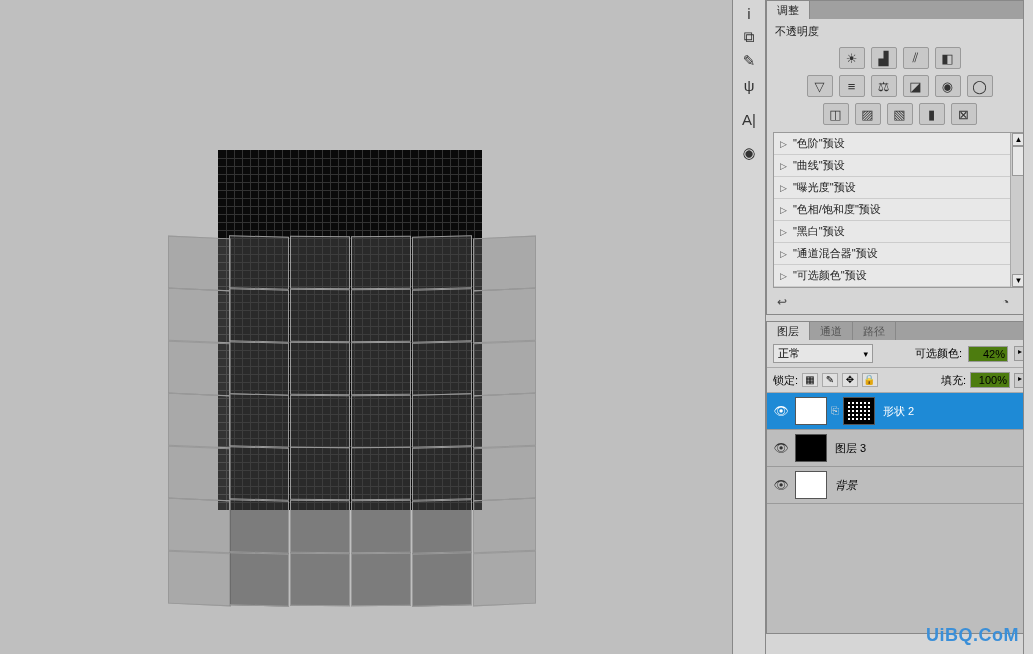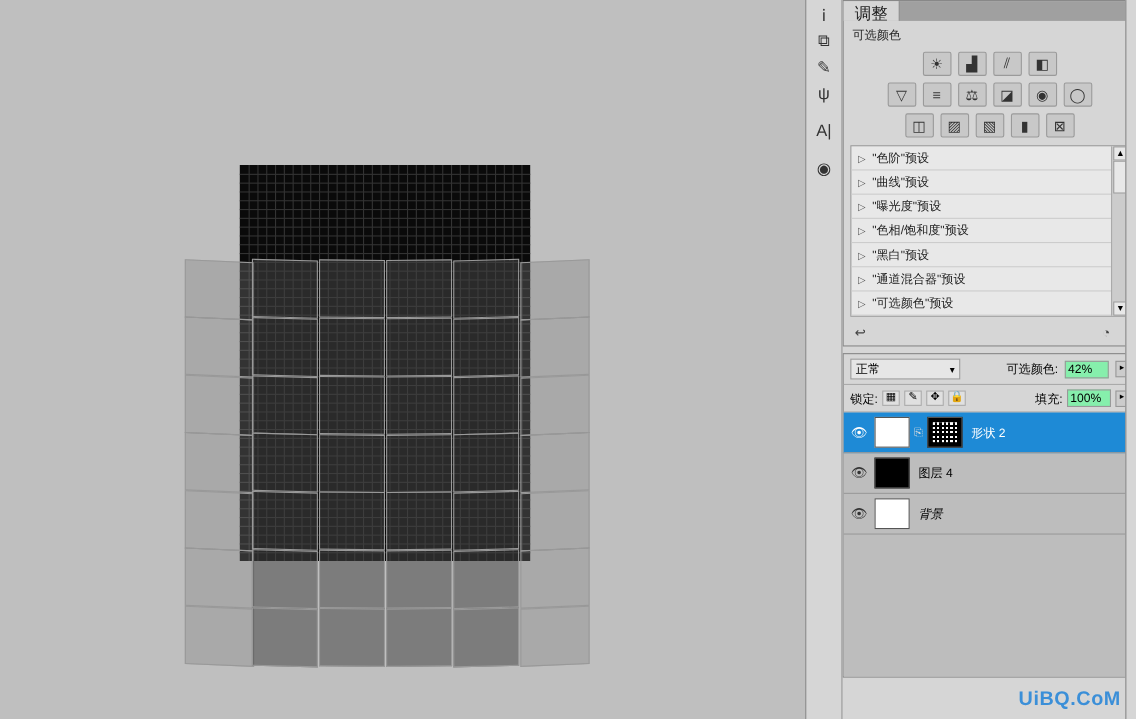--- a/index.html
+++ b/index.html
@@ -17,21 +17,21 @@
 
 .vtoolbar { position: absolute; left: 732px; top: 0; width: 34px; height: 654px; background: #d6d6d6; border-left: 1px solid #888; border-right: 1px solid #888; }
 .vtool { width: 28px; height: 22px; margin: 2px auto; display: flex; align-items: center; justify-content: center; font-size: 15px; color: #333; }
 
 
 .right-panels { position: absolute; left: 766px; top: 0; width: 267px; height: 654px; background: #d6d6d6; }
 
 
 .adj-panel { border: 1px solid #888; background: #d6d6d6; }
 .tabbar { display: flex; background: #a0a0a0; height: 18px; }
-.tab { font-size: 15px; padding: 2px 10px; background: #d6d6d6; border-right: 1px solid #888; color: #222; }
+.tab { font-size: 11px; padding: 2px 10px; background: #d6d6d6; border-right: 1px solid #888; color: #222; }
 .tab.inactive { background: #a0a0a0; color: #555; }
 .subtitle { font-size: 11px; padding: 5px 8px; color: #222; }
 .icon-grid { margin-bottom: 4px; }
 .icon-row { display: flex; justify-content: center; gap: 6px; padding: 3px 0; }
 .icon-btn { width: 26px; height: 22px; background: #c8c8c8; border: 1px solid #9a9a9a; display: flex; align-items: center; justify-content: center; font-size: 13px; color: #333; border-radius: 2px; }
 
 .preset-list { position: relative; margin: 4px 6px; border: 1px solid #9a9a9a; background: #e8e8e8; }
 .preset-item { display: flex; align-items: center; padding: 3px 6px; font-size: 11px; border-bottom: 1px solid #ccc; color: #222; }
 .preset-item .tri { margin-right: 6px; font-size: 9px; color: #555; }
 .preset-scroll { position: absolute; right: 0; top: 0; width: 15px; height: 100%; background: #ccc; border-left: 1px solid #aaa; }
@@ -39,21 +39,21 @@
 .preset-scroll .btn { position: absolute; width: 13px; height: 13px; left: 1px; background: #e8e8e8; border: 1px solid #999; font-size: 8px; text-align: center; line-height: 11px; }
 
 .mini-toolbar { display: flex; justify-content: space-between; padding: 3px 10px; }
 .mini-toolbar .mini { width: 20px; height: 16px; font-size: 12px; color: #444; }
 
 
 .layers-panel { margin-top: 6px; border: 1px solid #888; background: #d6d6d6; }
 .layer-controls { display: flex; align-items: center; padding: 4px 6px; gap: 6px; font-size: 11px; border-bottom: 1px solid #aaa; }
 .dropdown { background: #e6e6e6; border: 1px solid #999; padding: 1px 4px; display: flex; align-items: center; justify-content: space-between; width: 100px; font-size: 11px; }
 .dropdown .arrow { font-size: 9px; }
-.num-input { width: 40px; background: #86efac; border: 1px solid #999; font-size: 11px; padding: 1px 2px; }
+.num-input { width: 40px; background: #4d7c0f; border: 1px solid #999; font-size: 11px; padding: 1px 2px; text-align: right; }
 .slider-btn { width: 12px; height: 15px; background: #ccc; border: 1px solid #999; font-size: 8px; text-align: center; }
 .lock-row { display: flex; align-items: center; padding: 4px 6px; gap: 4px; font-size: 11px; border-bottom: 1px solid #aaa; }
 .lock-icon { width: 16px; height: 14px; background: #e0e0e0; border: 1px solid #aaa; font-size: 10px; text-align: center; line-height: 12px; }
 
 .layer-list { background: #bdbdbd; min-height: 240px; }
 .layer-row { display: flex; align-items: center; padding: 4px; border-bottom: 1px solid #9a9a9a; gap: 4px; }
 .layer-row.selected { background: #1e8ad6; color: #fff; }
 .eye { width: 20px; text-align: center; font-size: 12px; color: #333; }
 .layer-row.selected .eye { color: #fff; }
 .thumb-box { width: 32px; height: 28px; background: #fff; border: 1px solid #555; position: relative; }
@@ -208,21 +208,21 @@
   <div style="height:8px"></div>
   <div class="vtool">◉</div>
 </div>
 
 <div class="right-panels">
 
   <div class="adj-panel">
     <div class="tabbar">
       <div class="tab">调整</div>
     </div>
-    <div class="subtitle">可选颜色</div>
+    <div class="subtitle">不透明度</div>
     <div class="icon-grid">
       <div class="icon-row">
         <div class="icon-btn">☀</div>
         <div class="icon-btn">▟</div>
         <div class="icon-btn">⫽</div>
         <div class="icon-btn">◧</div>
       </div>
       <div class="icon-row">
         <div class="icon-btn">▽</div>
         <div class="icon-btn">≡</div>
@@ -274,20 +274,25 @@
         <div class="btn" style="bottom:0">▼</div>
       </div>
     </div>
     <div class="mini-toolbar">
       <div class="mini">↩</div>
       <div class="mini">◔</div>
     </div>
   </div>
 
   <div class="layers-panel">
+    <div class="tabbar">
+      <div class="tab">图层</div>
+      <div class="tab inactive">通道</div>
+      <div class="tab inactive">路径</div>
+    </div>
     <div class="layer-controls">
       <div class="dropdown">
         <span>正常</span>
         <span class="arrow">▾</span>
       </div>
       <span style="margin-left:auto">可选颜色:</span>
       <input class="num-input" value="42%" style="">
       <div class="slider-btn">▸</div>
     </div>
     <div class="lock-row">
@@ -306,21 +311,21 @@
           <div class="thumb-box"></div>
           <span class="link-icon">⎘</span>
           <div class="thumb-box dark">
             <div class="mini-grid"></div>
           </div>
           <span class="layer-name">形状 2</span>
         </div>
         <div class="layer-row">
           <div class="eye">👁</div>
           <div class="thumb-box dark"></div>
-          <span class="layer-name">图层 4</span>
+          <span class="layer-name">图层 3</span>
         </div>
         <div class="layer-row">
           <div class="eye">👁</div>
           <div class="thumb-box"></div>
           <span class="layer-name italic">背景</span>
         </div>
       </div>
   </div>
 </div>
 

